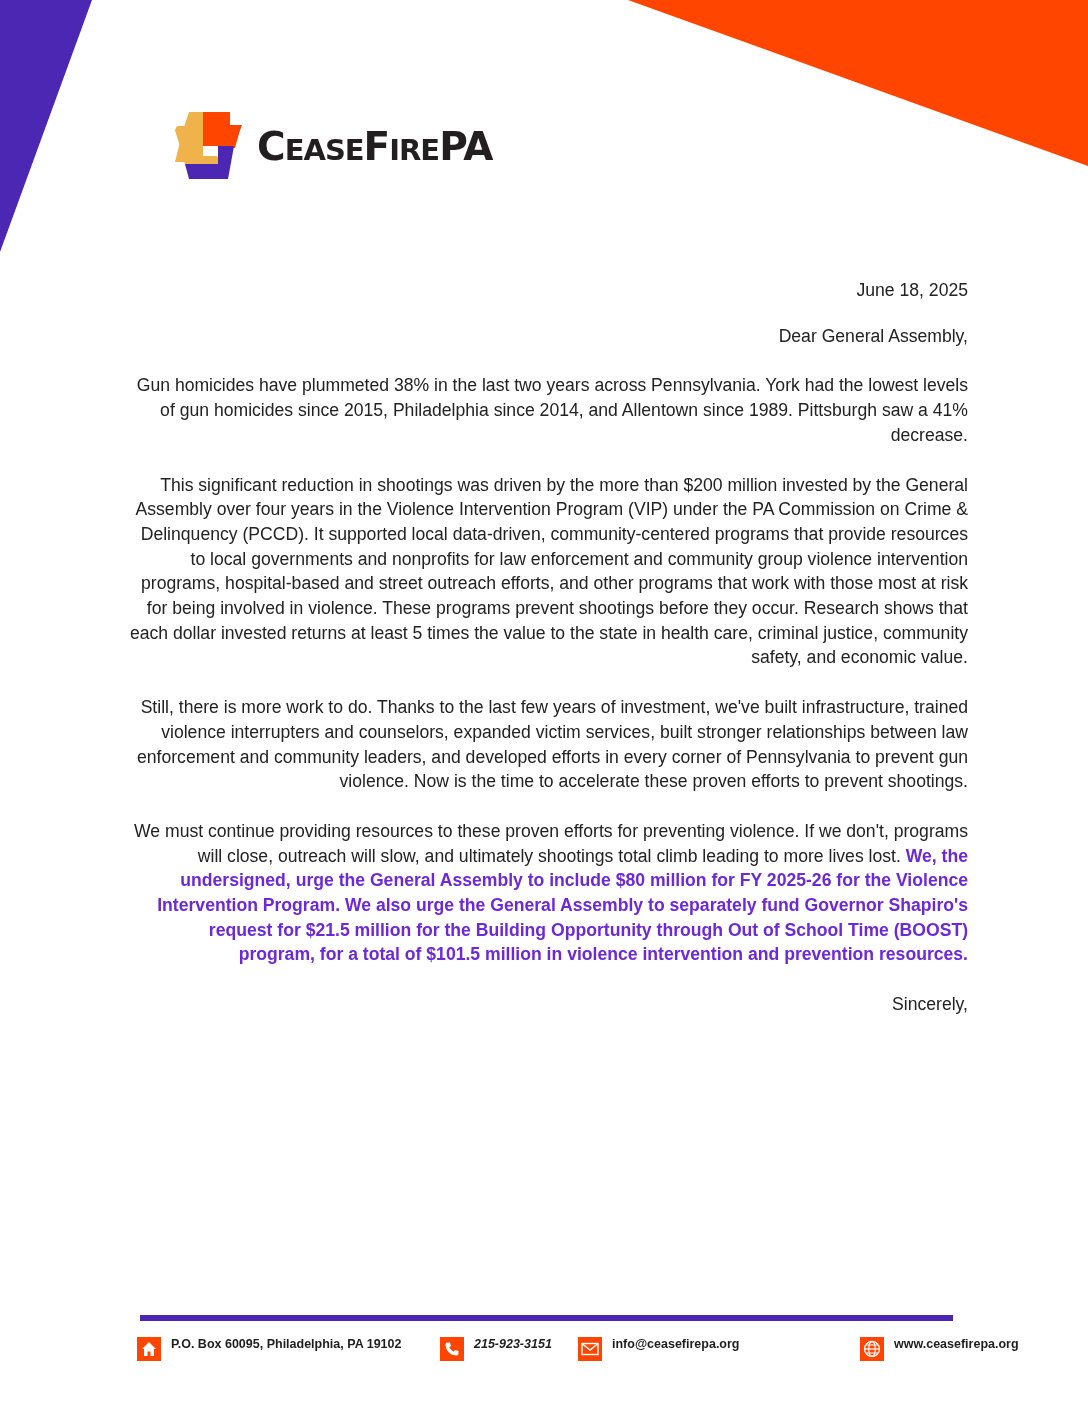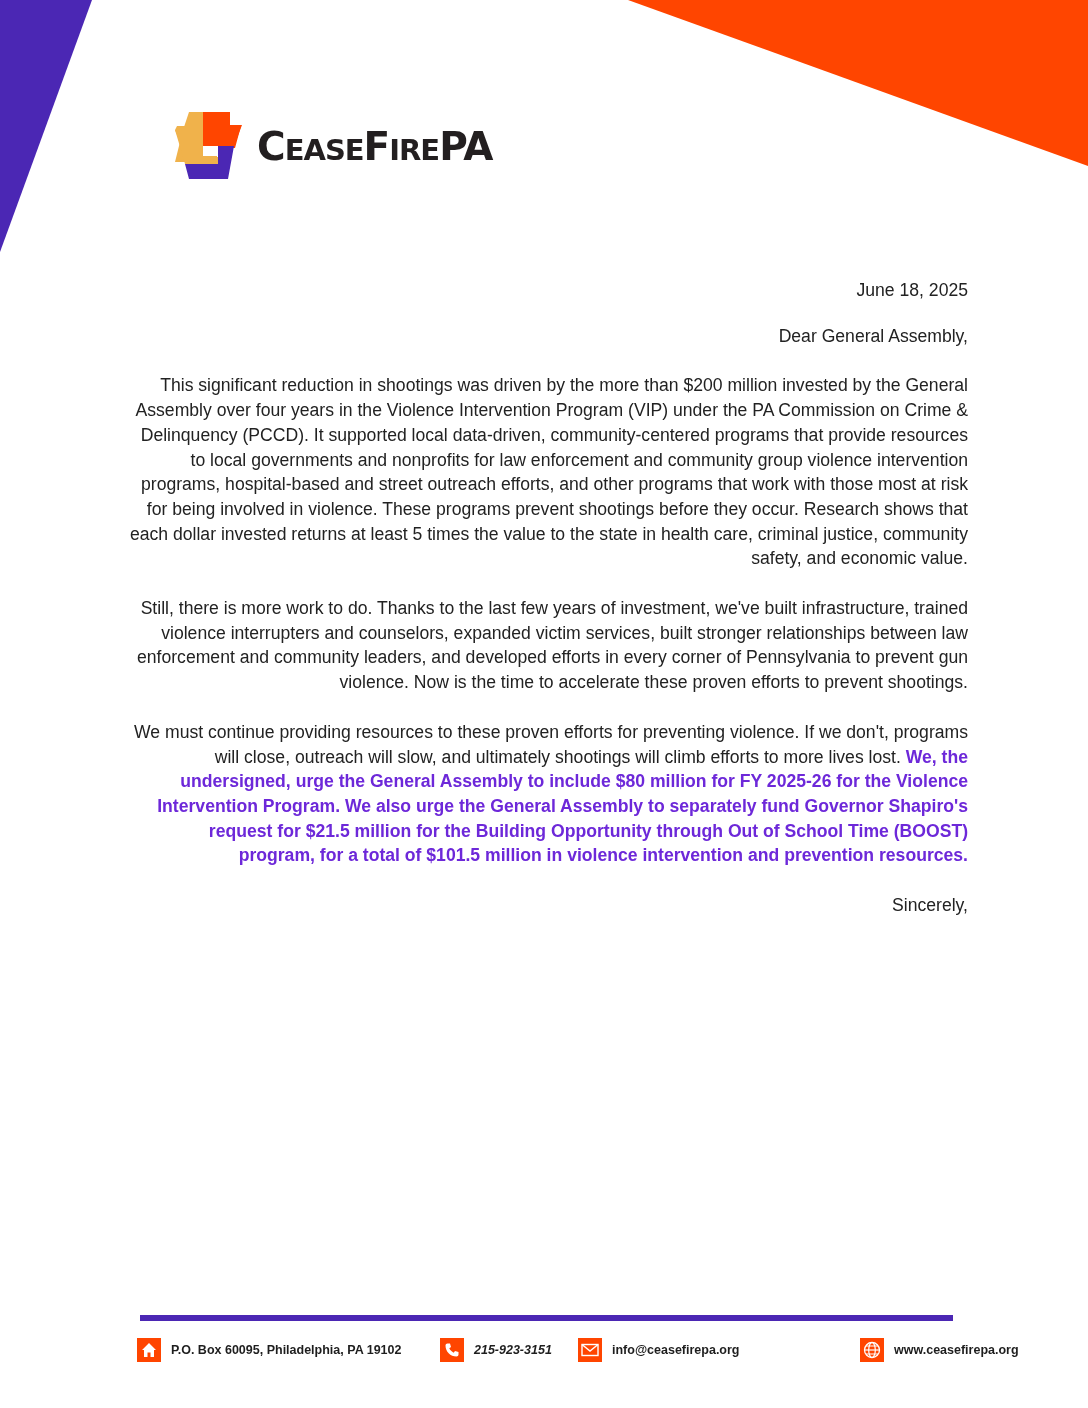--- a/index.html
+++ b/index.html
@@ -75,21 +75,20 @@
       height: 26px;
       font-family: "Liberation Sans", sans-serif;
       font-weight: bold;
       font-size: 12.5px;
       color: #1e1e1e;
     }
     .footer-item {
       position: absolute;
       top: 0;
       display: flex;
-      align-items: center;
       height: 25px;
       text-decoration: none;
       color: inherit;
     }
     .footer-icon {
       width: 24px;
       height: 24px;
       background: #ff4500;
       display: flex;
       align-items: center;
@@ -123,24 +122,25 @@
       <span class="small">EASE</span>
       <span class="big">F</span>
       <span class="small">IRE</span>
       <span class="big">PA</span>
   </div>
 </div>
 
 <div class="letter">
   <p class="date">June 18, 2025</p>
   <p class="salutation">Dear General Assembly,</p>
+  <p>Gun homicides have plummeted 38% in the last two years across Pennsylvania. York had the lowest levels of gun homicides since 2015, Philadelphia since 2014, and Allentown since 1989. Pittsburgh saw a 41% decrease.</p>
   <p>This significant reduction in shootings was driven by the more than $200 million invested by the General Assembly over four years in the Violence Intervention Program (VIP) under the PA Commission on Crime &amp; Delinquency (PCCD). It supported local data-driven, community-centered programs that provide resources to local governments and nonprofits for law enforcement and community group violence intervention programs, hospital-based and street outreach efforts, and other programs that work with those most at risk for being involved in violence. These programs prevent shootings before they occur. Research shows that each dollar invested returns at least 5 times the value to the state in health care, criminal justice, community safety, and economic value.</p>
   <p>Still, there is more work to do. Thanks to the last few years of investment, we've built infrastructure, trained violence interrupters and counselors, expanded victim services, built stronger relationships between law enforcement and community leaders, and developed efforts in every corner of Pennsylvania to prevent gun violence. Now is the time to accelerate these proven efforts to prevent shootings.</p>
   <p>
-    <span>We must continue providing resources to these proven efforts for preventing violence. If we don't, programs will close, outreach will slow, and ultimately shootings will climb efforts to more lives lost.</span>
+    <span>We must continue providing resources to these proven efforts for preventing violence. If we don't, programs will close, outreach will slow, and ultimately shootings total climb leading to more lives lost.</span>
     <b>We, the undersigned, urge the General Assembly to include $80 million for FY 2025-26 for the Violence Intervention Program. We also urge the General Assembly to separately fund Governor Shapiro's request for $21.5 million for the Building Opportunity through Out of School Time (BOOST) program, for a total of $101.5 million in violence intervention and prevention resources.</b>
   </p>
   <p>Sincerely,</p>
 </div>
 
 <div class="footer-rule"></div>
 <div class="footer">
   <div class="footer-item" style="left:0px;">
     <span class="footer-icon">
       <svg width="16" height="16" viewBox="0 0 16 16">

